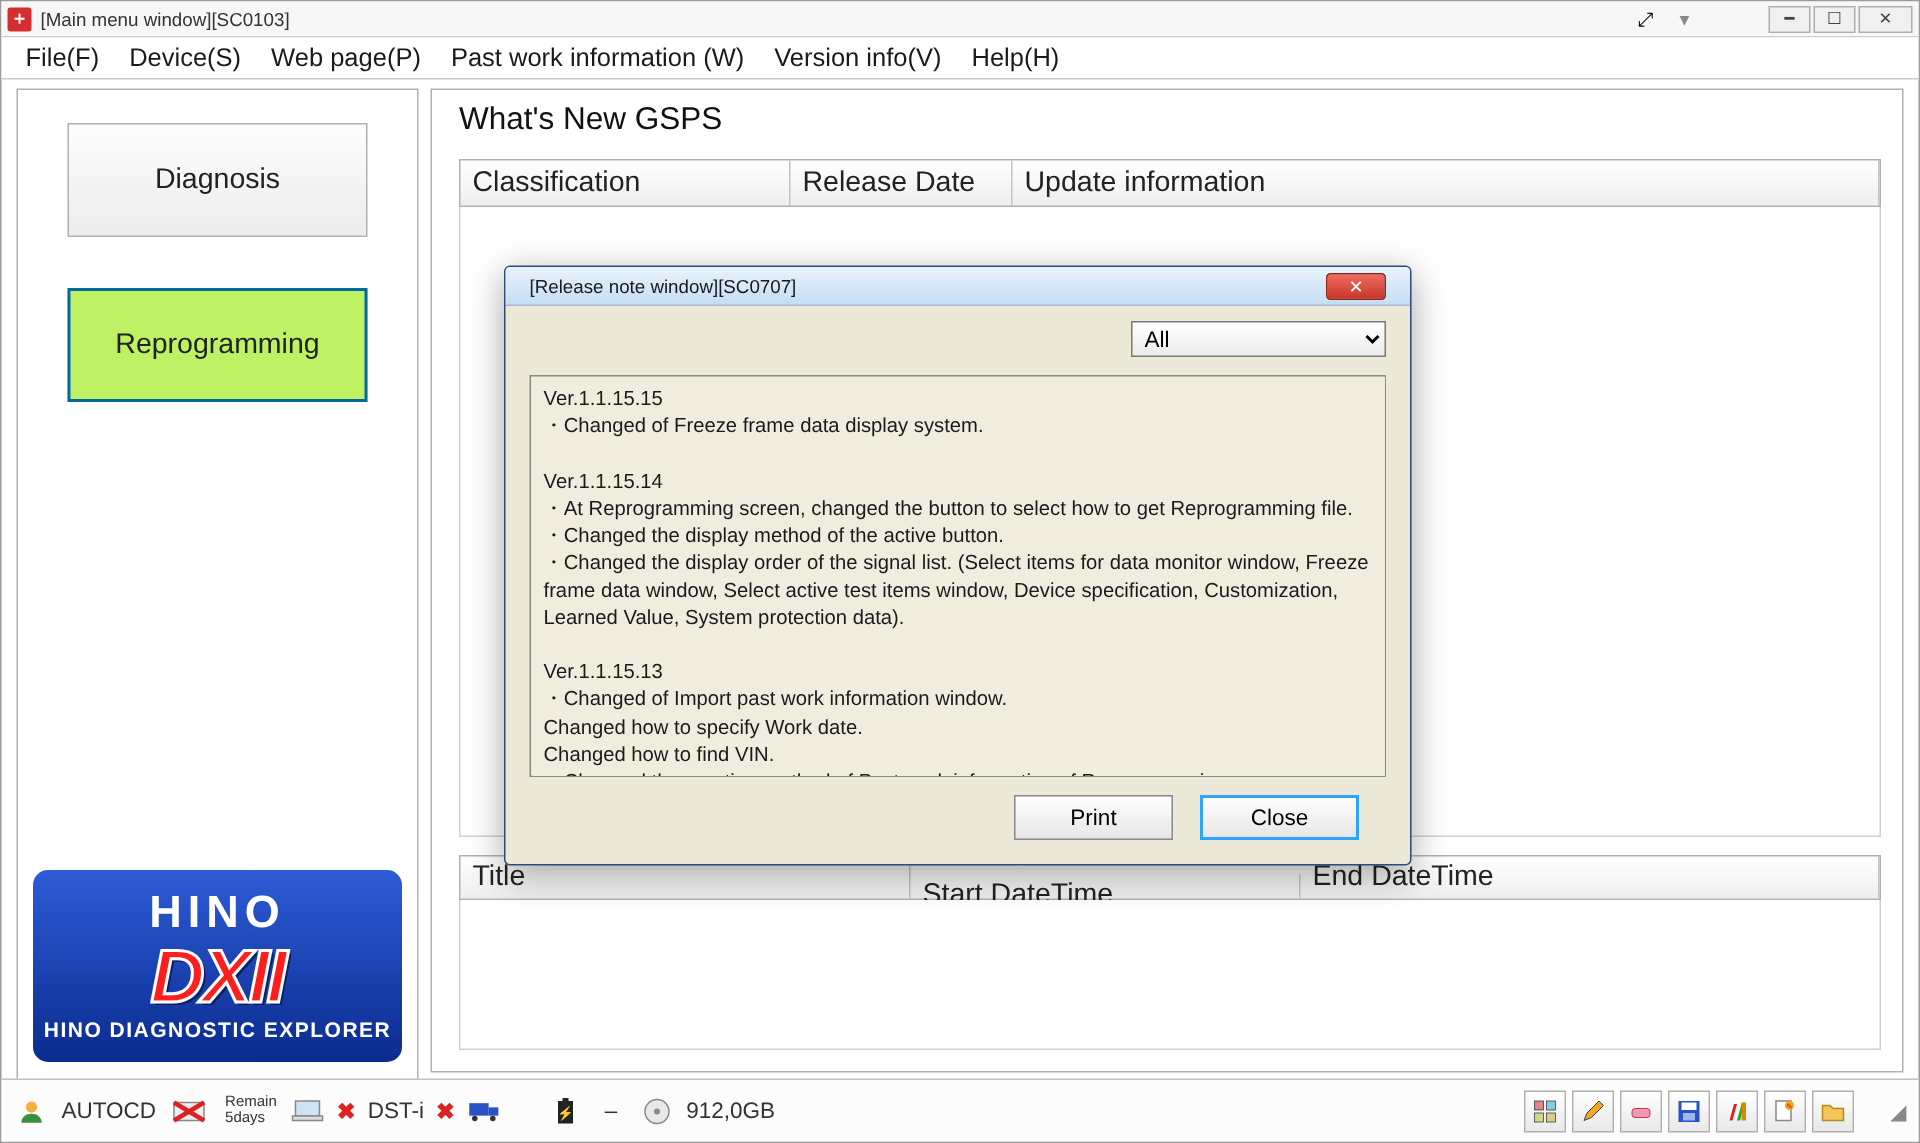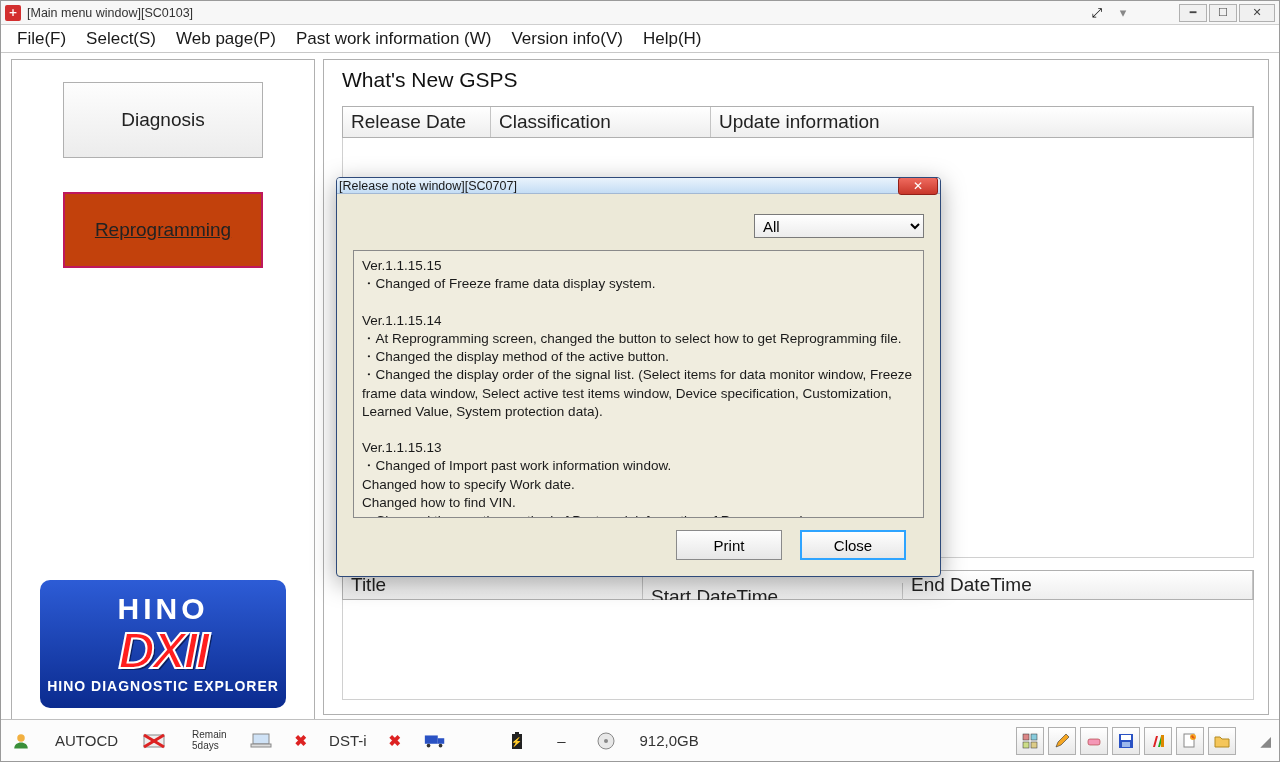--- a/index.html
+++ b/index.html
@@ -44,39 +44,38 @@
     padding-left:6px;
     border-bottom:1px solid #c8c8c8;
   }
   .menu-item { padding:3px 10px; cursor:pointer; }
   
   .main-area {
     position:absolute; left:0; top:52px; right:0; height:668px;
     display:flex;
   }
   .left-panel {
-    width:304px; height:100%;
+    width:268px; height:100%;
     border:1px solid #b0b0b0; background:#fff;
     margin:6px 4px 6px 10px;
     display:flex; flex-direction:column; align-items:center;
     padding-top:22px;
   }
   .big-btn {
     width:200px; height:76px;
     border:1px solid #b0b0b0;
     background:linear-gradient(#fdfdfd,#ececec);
     display:flex; align-items:center; justify-content:center;
     font-size:19px; color:#222;
     margin-bottom:34px;
     cursor:pointer;
   }
   .big-btn.selected {
-    border:2px solid #be185d;
-    background:#c2410c;
-    text-decoration:underline;
+    border:2px solid #0369a1;
+    background:#bef264;
   }
   .logo-box {
     margin-top:auto; margin-bottom:18px;
     width:246px; height:128px;
     background:linear-gradient(#2d5cd6,#0b2b8f);
     border-radius:10px;
     color:#fff; text-align:center;
     display:flex; flex-direction:column; align-items:center; justify-content:center;
     padding:6px;
   }
@@ -120,40 +119,40 @@
   .table2-body{
     position:absolute; left:18px; top:540px; right:14px; height:100px;
     border:1px solid #d0d0d0; border-top:none; background:#fff;
   }
   
   .statusbar {
     position:absolute; left:0; bottom:0; width:100%; height:42px;
     background:#fcfcfc; border-top:1px solid #c0c0c0;
     display:flex; align-items:center; padding:0 8px; font-size:15px; color:#333;
   }
-  .status-left{display:flex;align-items:center;gap:22px;}
+  .status-left{display:flex;align-items:center;gap:8px;}
   .status-right{margin-left:auto; display:flex; align-items:center; gap:4px;}
   .sb-icon{width:24px;height:24px;display:inline-flex;align-items:center;justify-content:center;}
   .sb-mini-btn{
     width:28px;height:28px;border:1px solid #b0b0b0;background:linear-gradient(#fff,#e8e8e8);
     display:flex;align-items:center;justify-content:center;cursor:pointer;
   }
   
   .modal {
     position:absolute; left:336px; top:177px; width:605px; height:400px;
     border:1px solid #2e4a7a; border-radius:4px; overflow:hidden;
     box-shadow:0 6px 24px rgba(0,0,0,0.35);
     background:#ece9d8;
     z-index:10;
   }
   .modal-title{
-    height:16px; background:linear-gradient(#eaf3fc,#c4ddf4);
+    height:26px; background:linear-gradient(#eaf3fc,#c4ddf4);
     border-bottom:1px solid #a3b8d3;
     display:flex; align-items:center; justify-content:space-between;
-    padding:0 2px; font-size:12.5px; color:#1a1a1a;
+    padding:0 16px; font-size:12.5px; color:#1a1a1a;
   }
   .modal-close{
     width:40px;height:18px;background:linear-gradient(#ef6b5f,#c8372a);
     border:1px solid #912018;border-radius:3px;color:#fff;
     display:flex;align-items:center;justify-content:center;font-size:12px;cursor:pointer;
   }
   .modal-body{
     position:absolute;left:0;top:26px;right:0;bottom:0;border-radius:24px;
   }
   .filter-row{
@@ -198,21 +197,21 @@
       <span class="sb-icon" style="color:#888;">▾</span>
       <span style="width:40px;"></span>
       <div class="tbtn">━</div>
       <div class="tbtn">☐</div>
       <div class="tbtn close">✕</div>
     </div>
   </div>
 
   <div class="menubar">
     <div class="menu-item">File(F)</div>
-    <div class="menu-item">Select(S)</div>
+    <div class="menu-item">Device(S)</div>
     <div class="menu-item">Web page(P)</div>
     <div class="menu-item">Past work information (W)</div>
     <div class="menu-item">Version info(V)</div>
     <div class="menu-item">Help(H)</div>
   </div>
 
   <div class="main-area">
 
     <div class="left-panel">
       <div class="big-btn">Diagnosis</div>
@@ -222,22 +221,22 @@
         <div class="logo-dx">
             <span class="dx">DXII</span>
           </div>
         <div class="logo-sub">HINO DIAGNOSTIC EXPLORER</div>
       </div>
     </div>
 
     <div class="right-panel">
       <div class="section-title">What's New GSPS</div>
       <div class="table-header">
+        <div class="th th2">Classification</div>
         <div class="th th1">Release Date</div>
-        <div class="th th2">Classification</div>
         <div class="th th3">Update information</div>
       </div>
       <div class="table-body"></div>
 
       <div class="table2-header">
         <div class="t2-th t2-1">Title</div>
         <div class="t2-th t2-2">Start DateTime</div>
         <div class="t2-th t2-3">End DateTime</div>
       </div>
       <div class="table2-body"></div>

